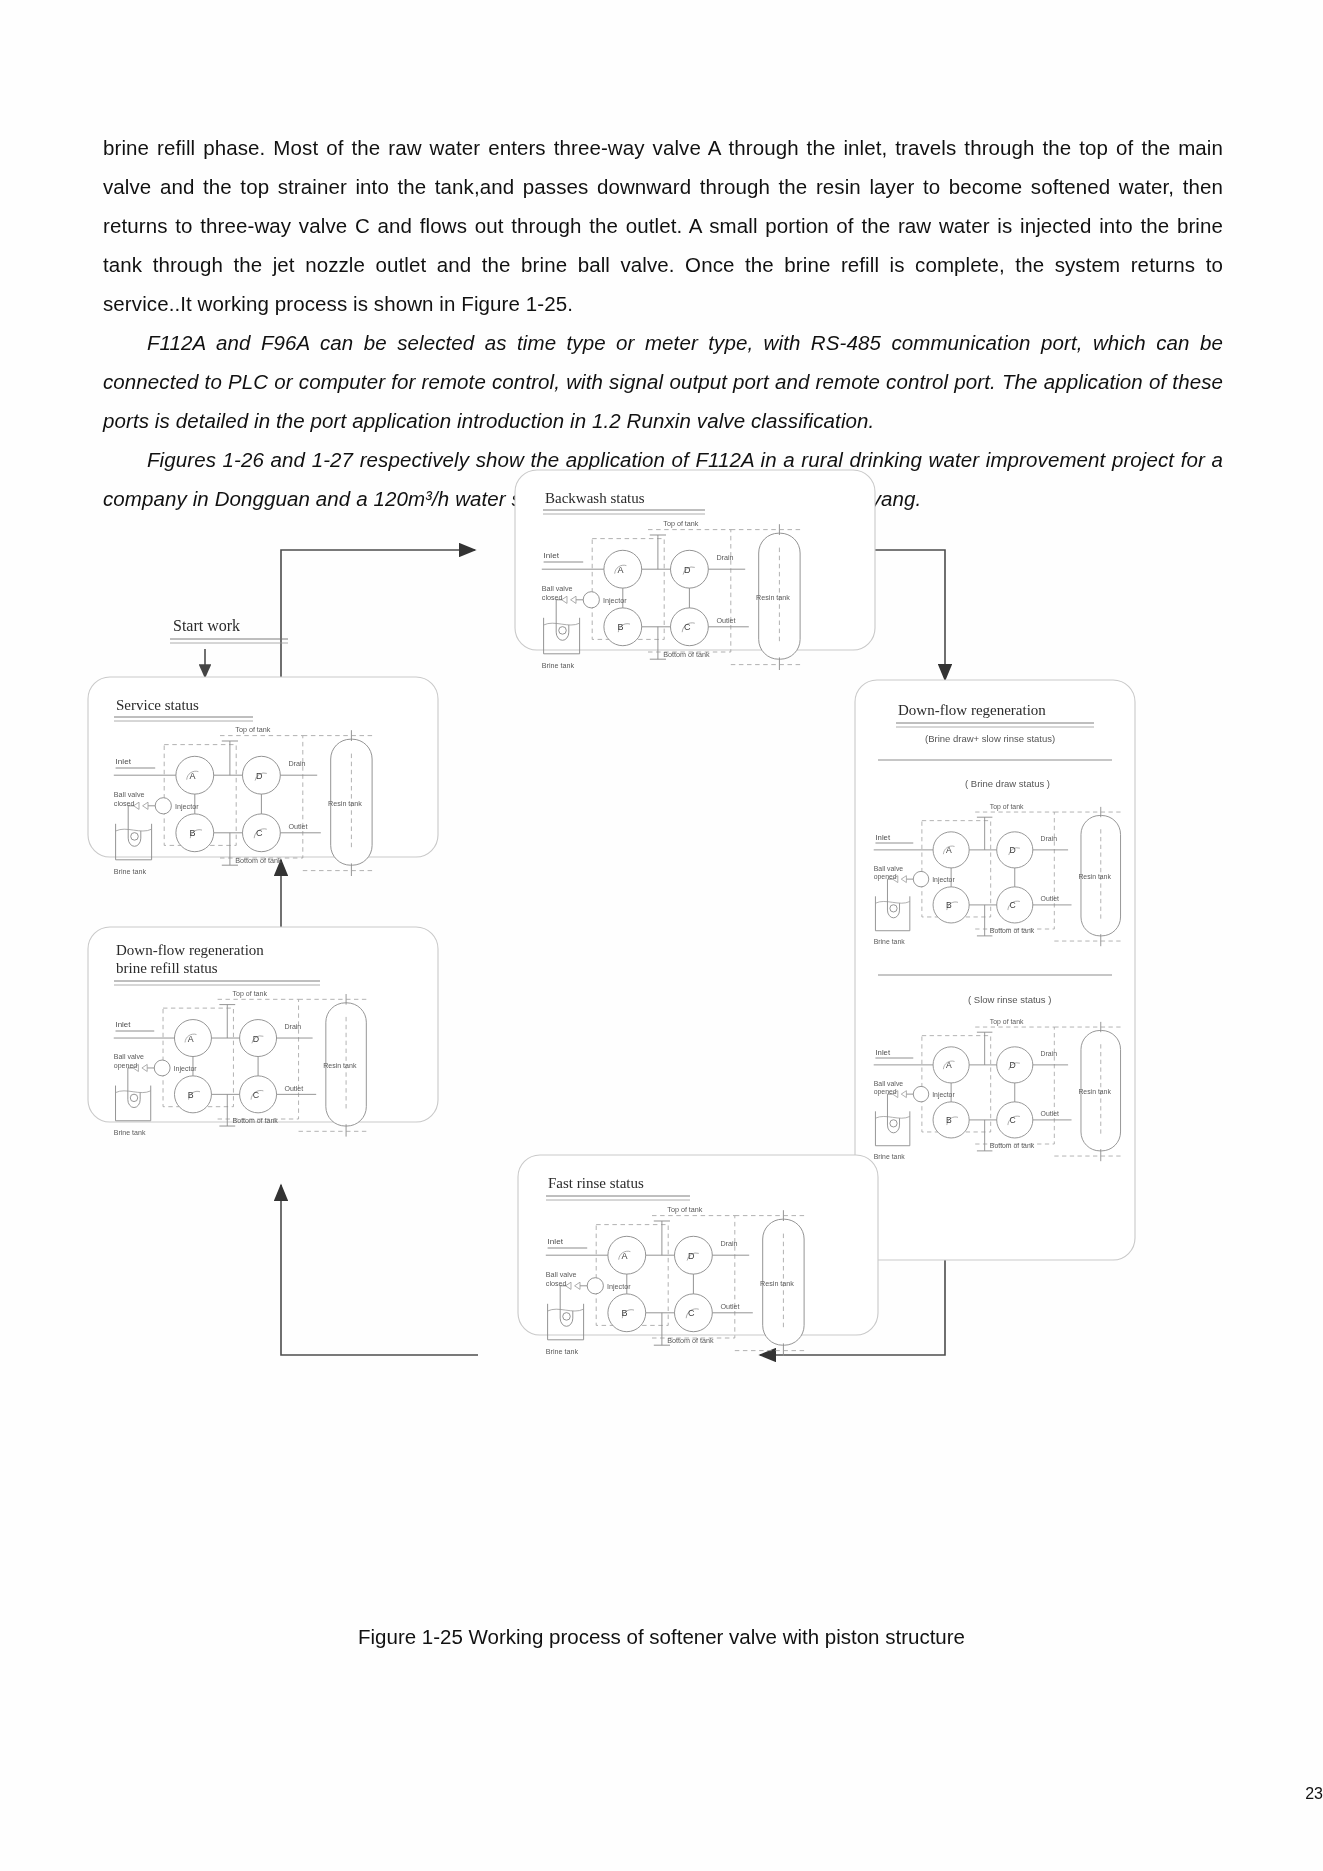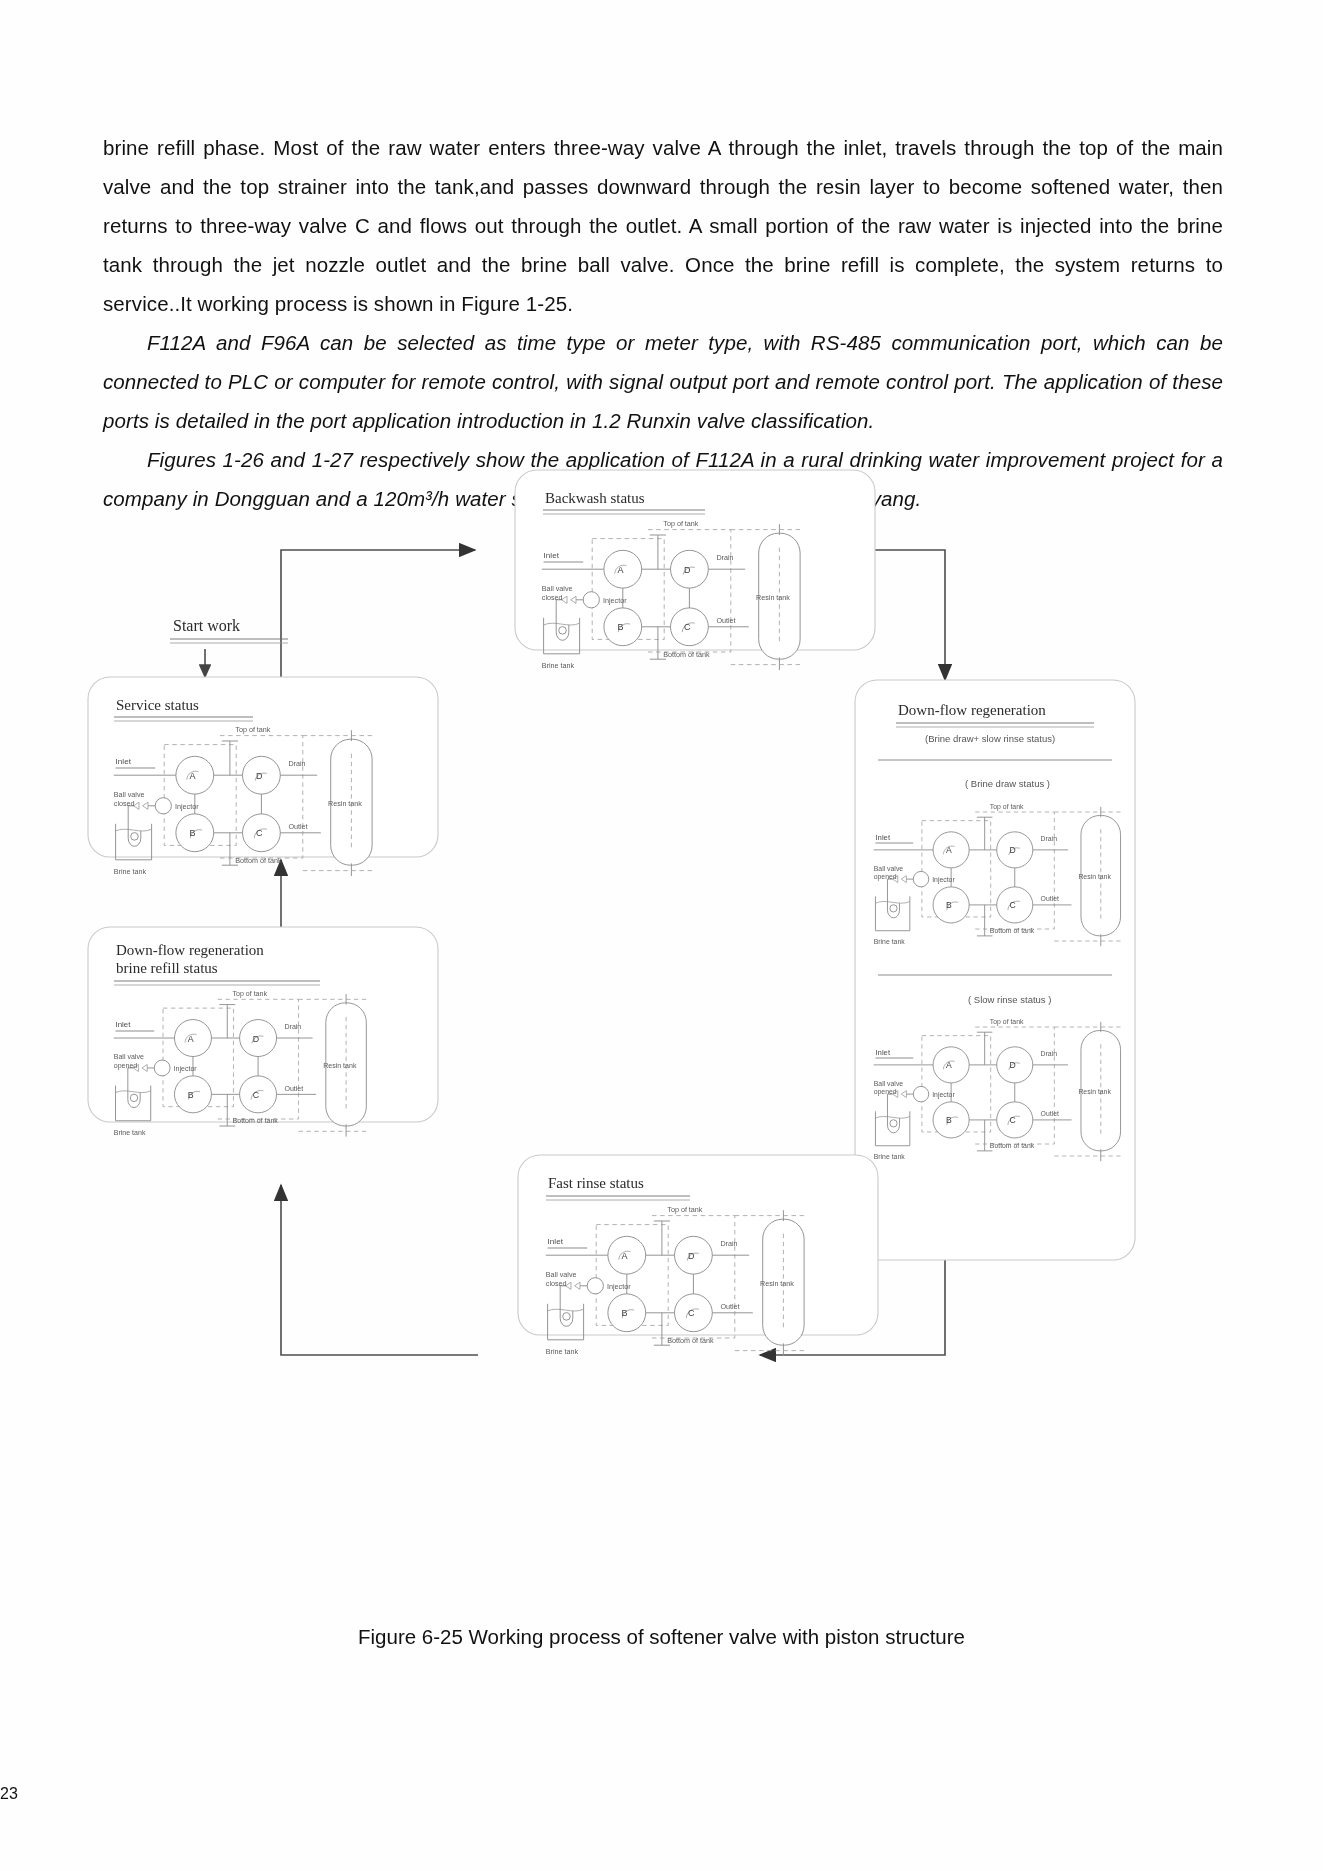--- a/index.html
+++ b/index.html
@@ -56,21 +56,21 @@
     width: 1323px;
     text-align: center;
     font-size: 20.5px;
     color: #111;
   }
   .pagenum {
     position: absolute;
     left: 0;
     top: 1785px;
     width: 1323px;
-    text-align: left;
+    text-align: right;
     font-size: 16px;
     color: #111;
   }
 
   
   svg text { font-family: "Liberation Sans", sans-serif; fill: #4a4a4a; }
   .box-title {
     font-family: "Liberation Serif", serif;
     font-size: 15px;
     fill: #2b2b2b;
@@ -341,16 +341,16 @@
           <text class="lbl-sm" x="137" y="155">Bottom of tank</text>
           <text class="lbl-sm" x="196" y="48">Drain</text>
           <text class="lbl-sm" x="196" y="118">Outlet</text>
           <text class="lbl-sm" x="240" y="92">Resin tank</text>
         </g>
       </g>
 
     </svg>
   </div>
 
-  <div class="caption">Figure 6-25 Working process of softener valve with piston structure</div>
+  <div class="caption">Figure 1-25 Working process of softener valve with piston structure</div>
   <div class="pagenum">23</div>
 
 </div>
 
 </body></html>

